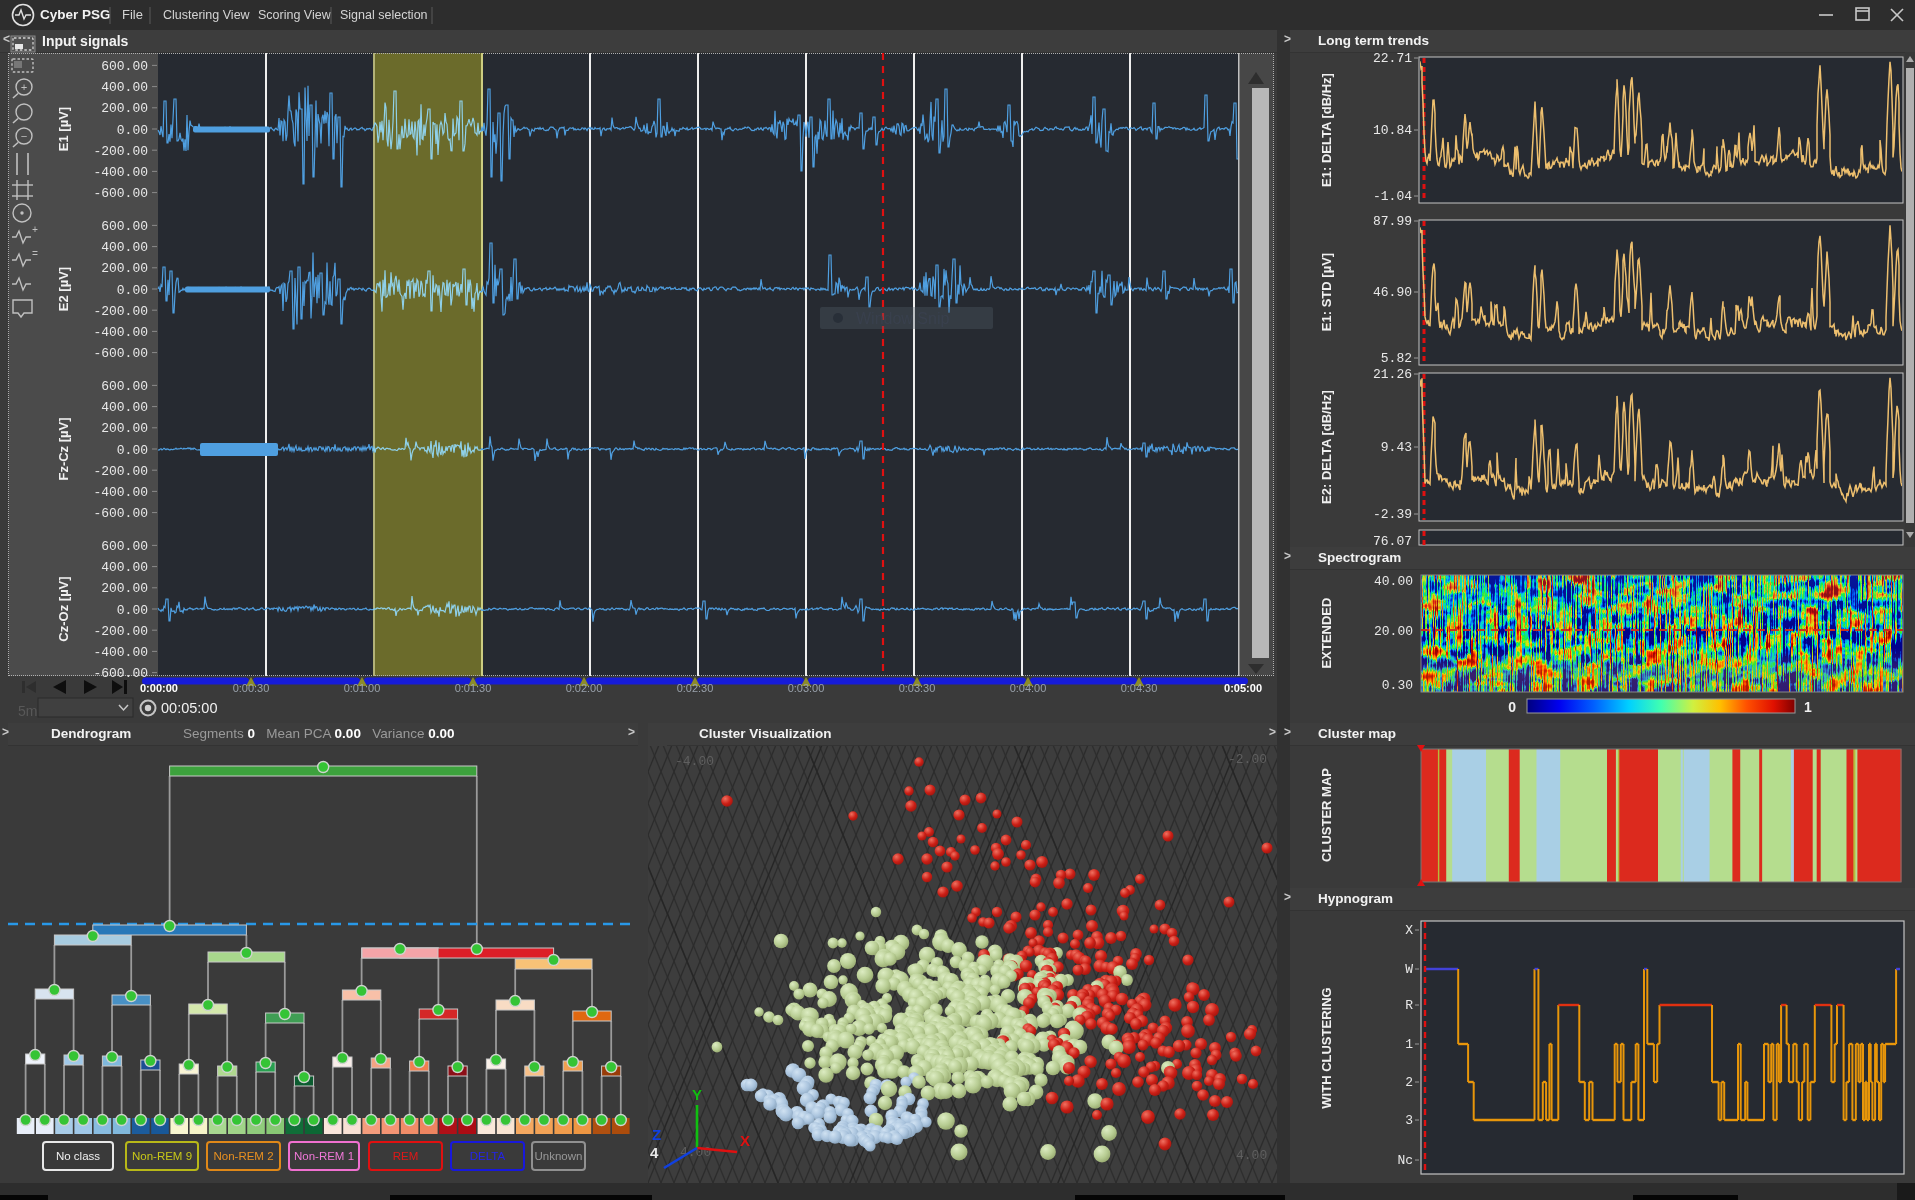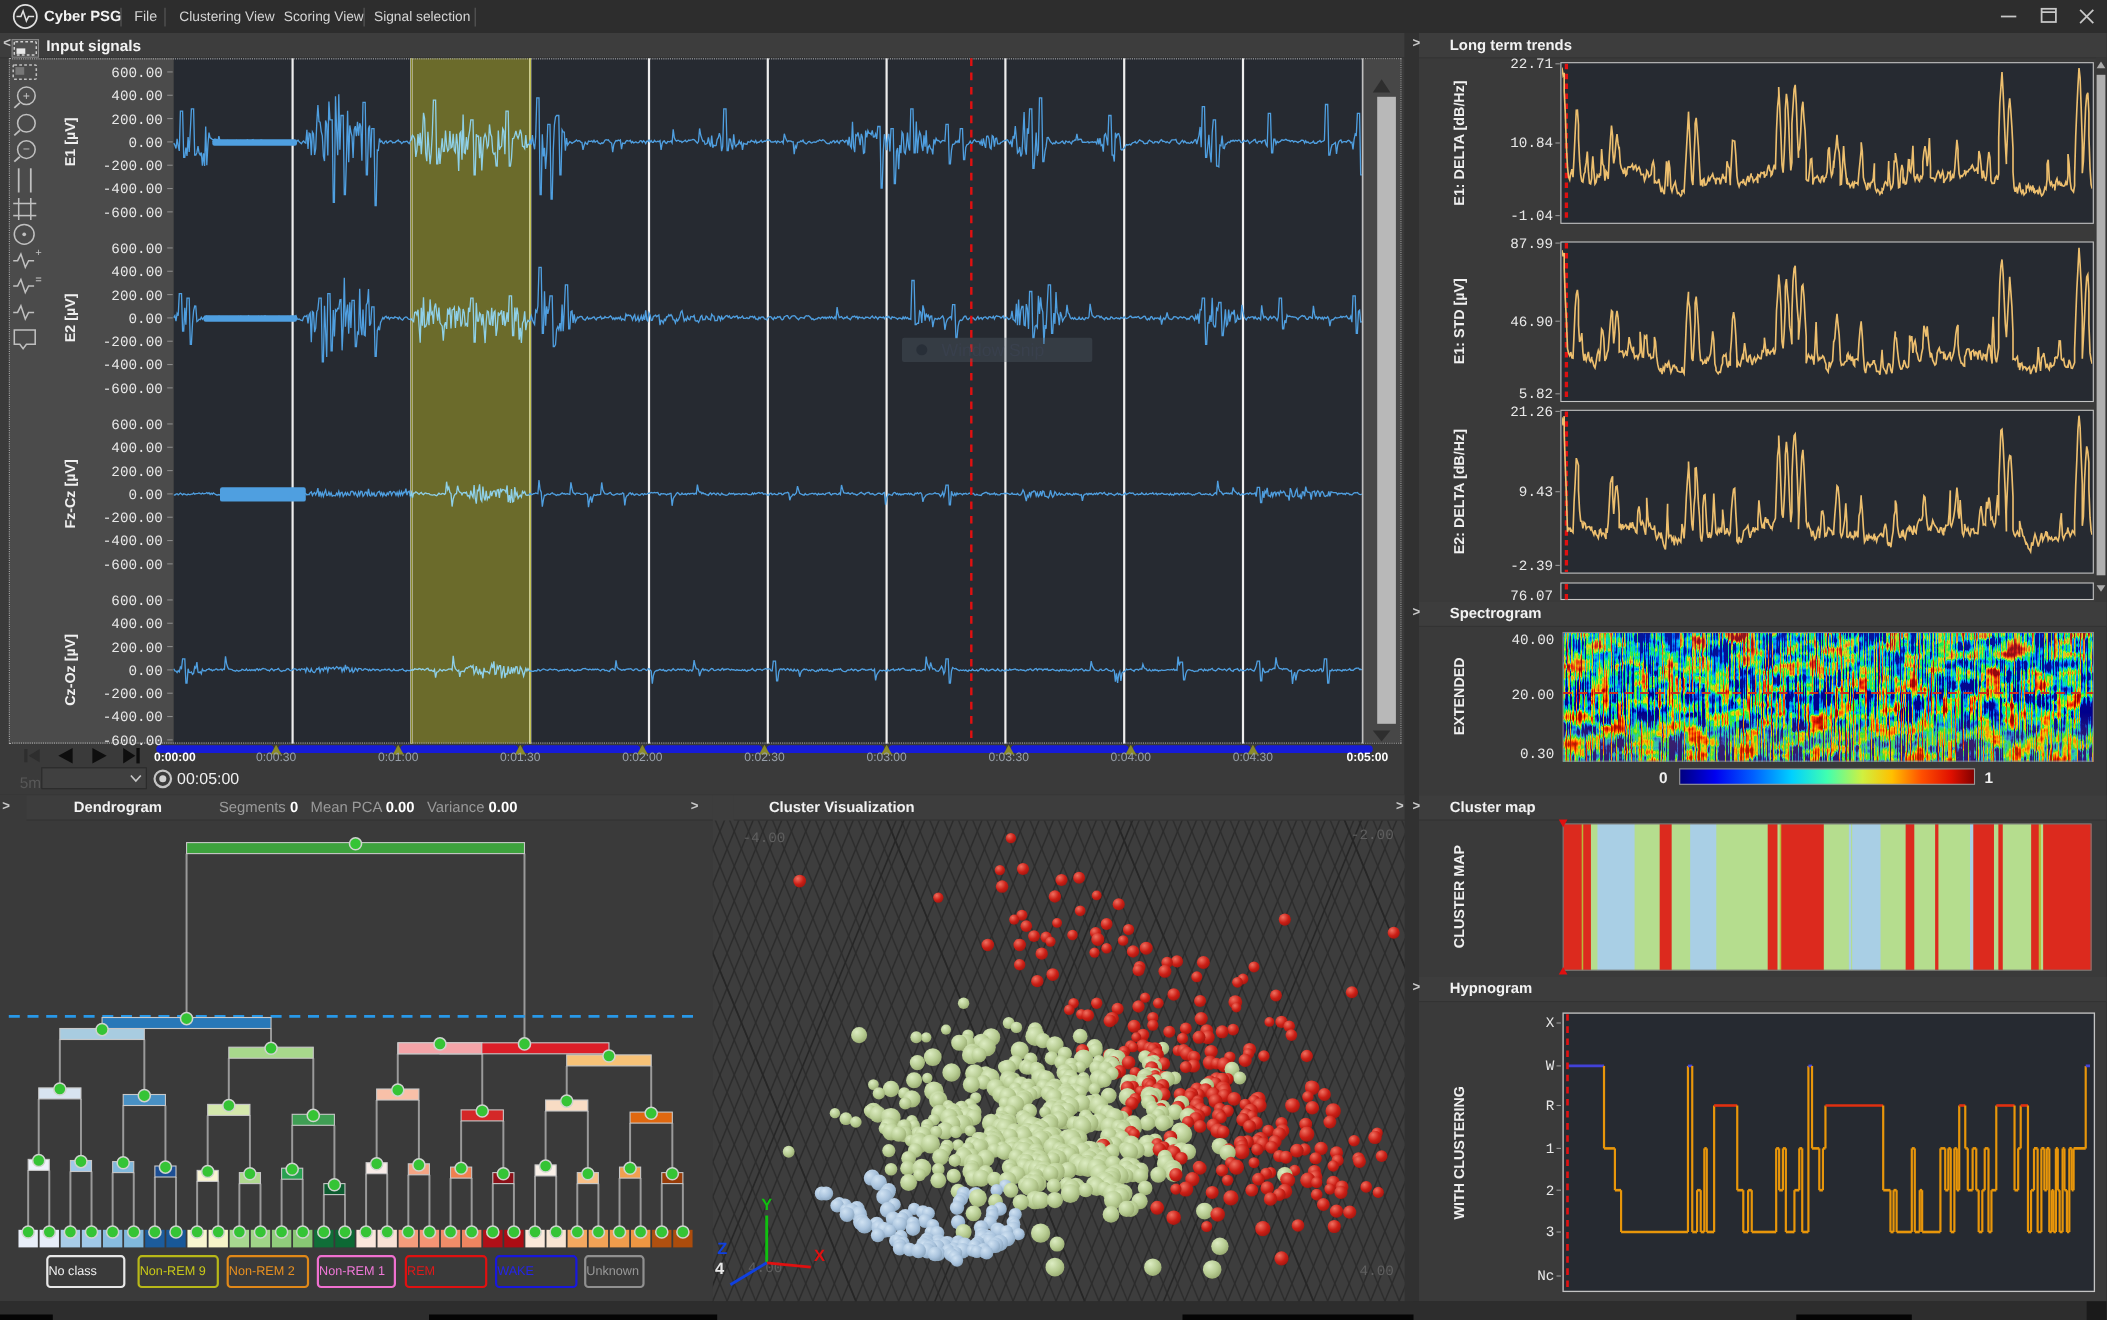--- a/index.html
+++ b/index.html
@@ -8,21 +8,21 @@
 .mn { font-family:"Liberation Mono", monospace; font-size:13px; fill:#e8e8e8; }
 .rl { font-family:"Liberation Sans", sans-serif; font-size:13px; font-weight:bold; fill:#f0f0f0; }
 .tl { font-family:"Liberation Sans", sans-serif; font-size:11px; fill:#98a0aa; }
 .tlb { fill:#ffffff; font-weight:bold; }
 .cb { font-family:"Liberation Sans", sans-serif; font-size:14px; font-weight:bold; fill:#f0f0f0; }
 .ax { font-family:"Liberation Sans", sans-serif; font-size:15px; font-weight:bold; }
 .hdr { position:absolute; height:23px; background:#3d3d3d; color:#f2f2f2; font-weight:bold;
   font-size:13.5px; line-height:22px; border-bottom:1px solid #333;text-decoration:underline; }
 .chev { position:absolute; color:#c8c8c8; font-size:12px; font-weight:bold; }
 .cbtn { position:absolute; top:1141px; height:30px; border:2px solid; border-radius:4px;
-  text-align:left; line-height:26px; font-size:11.5px; background:#3a3a3a; white-space:nowrap; overflow:hidden; }
+  text-align:center; line-height:26px; font-size:11.5px; background:#3a3a3a; white-space:nowrap; overflow:hidden; }
 </style></head>
 <body>
 
 <div class="abs" style="left:0;top:0;width:1915px;height:30px;background:#2d2d2d"></div>
 <svg width="1915" height="1200" style="z-index:5">
   <circle cx="23" cy="15" r="10.5" fill="none" stroke="#e0e0e0" stroke-width="1.6"></circle>
   <path d="M 15 15 h 4 l 2 -5 l 3 9 l 2 -4 h 5" fill="none" stroke="#e0e0e0" stroke-width="1.4"></path>
   <text x="40" y="19" font-size="13.5px" font-weight="bold" fill="#f2f2f2" font-family="Liberation Sans,sans-serif">Cyber PSG</text>
   <g fill="#d4d4d4" font-size="13px" font-family="Liberation Sans,sans-serif">
     <text x="122" y="19">File</text>
@@ -220,21 +220,21 @@
     <rect x="22" y="681" width="3" height="12" fill="#2e2e2e"></rect>
   <text x="18" y="716" font-size="14" fill="#585858" font-family="Liberation Sans,sans-serif">5m</text>
   <rect x="38" y="698" width="95" height="19" fill="#404040" stroke="#2a2a2a"></rect>
   <path d="M 119 705 l 4.5 5 l 4.5 -5" stroke="#c8c8c8" stroke-width="1.5" fill="none"></path>
   <circle cx="148" cy="708" r="7.5" fill="none" stroke="#c4c4c4" stroke-width="2"></circle>
   <circle cx="148" cy="708" r="3.2" fill="#d0d0d0"></circle>
   <text x="161" y="713" font-size="14.5" fill="#f0f0f0" font-family="Liberation Sans,sans-serif">00:05:00</text>
 </svg>
 
 <div class="abs" style="left:0;top:722px;width:1285px;height:461px;background:#3a3a3a"></div>
-<div class="hdr" style="left:24px;top:723px;width:630px">
+<div class="hdr" style="left:8px;top:723px;width:630px">
   <span style="position:absolute;left:43px">Dendrogram</span>
   <span style="position:absolute;left:175px;color:#9a9a9a;font-weight:normal">Segments <b style="color:#fff">0</b>&nbsp;&nbsp; Mean PCA <b style="color:#fff">0.00</b>&nbsp;&nbsp; Variance <b style="color:#fff">0.00</b></span>
 </div>
 <div class="chev" style="left:2px;top:725px">&gt;</div>
 <div class="chev" style="left:628px;top:725px">&gt;</div>
 <div class="abs" style="left:648px;top:723px;width:632px;height:460px;background:#3d3d3d"></div>
 <div class="hdr" style="left:667px;top:723px;width:629px;background:#3d3d3d">
   <span style="position:absolute;left:32px">Cluster Visualization</span>
 </div>
 <div class="chev" style="left:1269px;top:725px">&gt;</div>
@@ -1559,21 +1559,21 @@
     <rect x="169.6" y="766" width="307.2" height="10" fill="#3da23d" stroke="#c8c8c8" stroke-width="1"></rect>
     <circle cx="169.6" cy="926.0" r="5.5" fill="#35c435" stroke="#cfd4cf" stroke-width="1.4"></circle>
     <circle cx="476.8" cy="949.0" r="5.5" fill="#35c435" stroke="#cfd4cf" stroke-width="1.4"></circle>
     <circle cx="323.2" cy="767.0" r="5.5" fill="#35c435" stroke="#cfd4cf" stroke-width="1.4"></circle>
 </svg>
 <div class="cbtn" style="left:42px;width:72px;border-color:#e8e8e8;color:#f0f0f0">No class</div>
 <div class="cbtn" style="left:125px;width:74px;border-color:#b8b818;color:#c8c818">Non-REM 9</div>
 <div class="cbtn" style="left:206px;width:75px;border-color:#e08818;color:#e89020">Non-REM 2</div>
 <div class="cbtn" style="left:288px;width:72px;border-color:#f070d0;color:#f078d8">Non-REM 1</div>
 <div class="cbtn" style="left:368px;width:75px;border-color:#e01010;color:#e01818">REM</div>
-<div class="cbtn" style="left:450px;width:75px;border-color:#1818dc;color:#2424e8">WAKE</div>
+<div class="cbtn" style="left:450px;width:75px;border-color:#1818dc;color:#2424e8">DELTA</div>
 <div class="cbtn" style="left:531px;width:55px;border-color:#909090;color:#989898">Unknown</div>
 
 <div class="abs" style="left:1277px;top:30px;width:13px;height:1153px;background:#313131"></div>
 <div class="abs" style="left:1290px;top:30px;width:625px;height:1153px;background:#3a3a3a"></div>
 <div class="hdr" style="left:1290px;top:30px;width:625px">
     <span style="position:absolute;left:28px">Long term trends</span>
   </div>
 <div class="chev" style="left:1284px;top:32px">&gt;</div>
 <div class="hdr" style="left:1290px;top:547px;width:625px">
     <span style="position:absolute;left:28px">Spectrogram</span>

